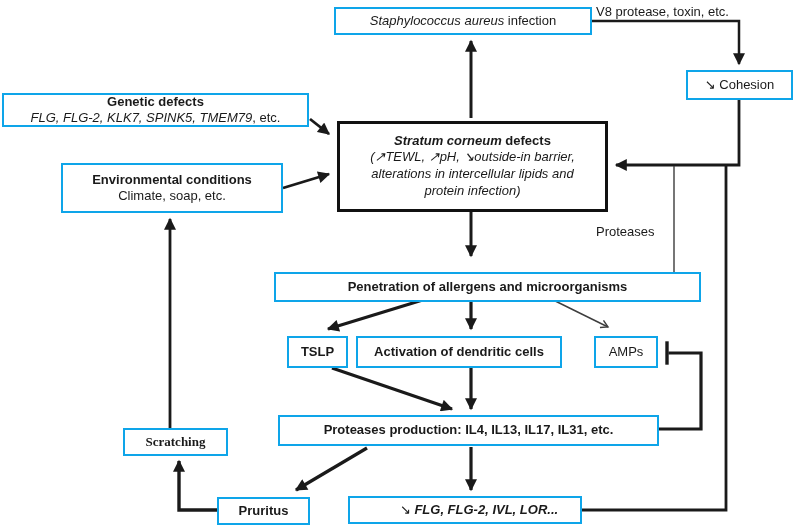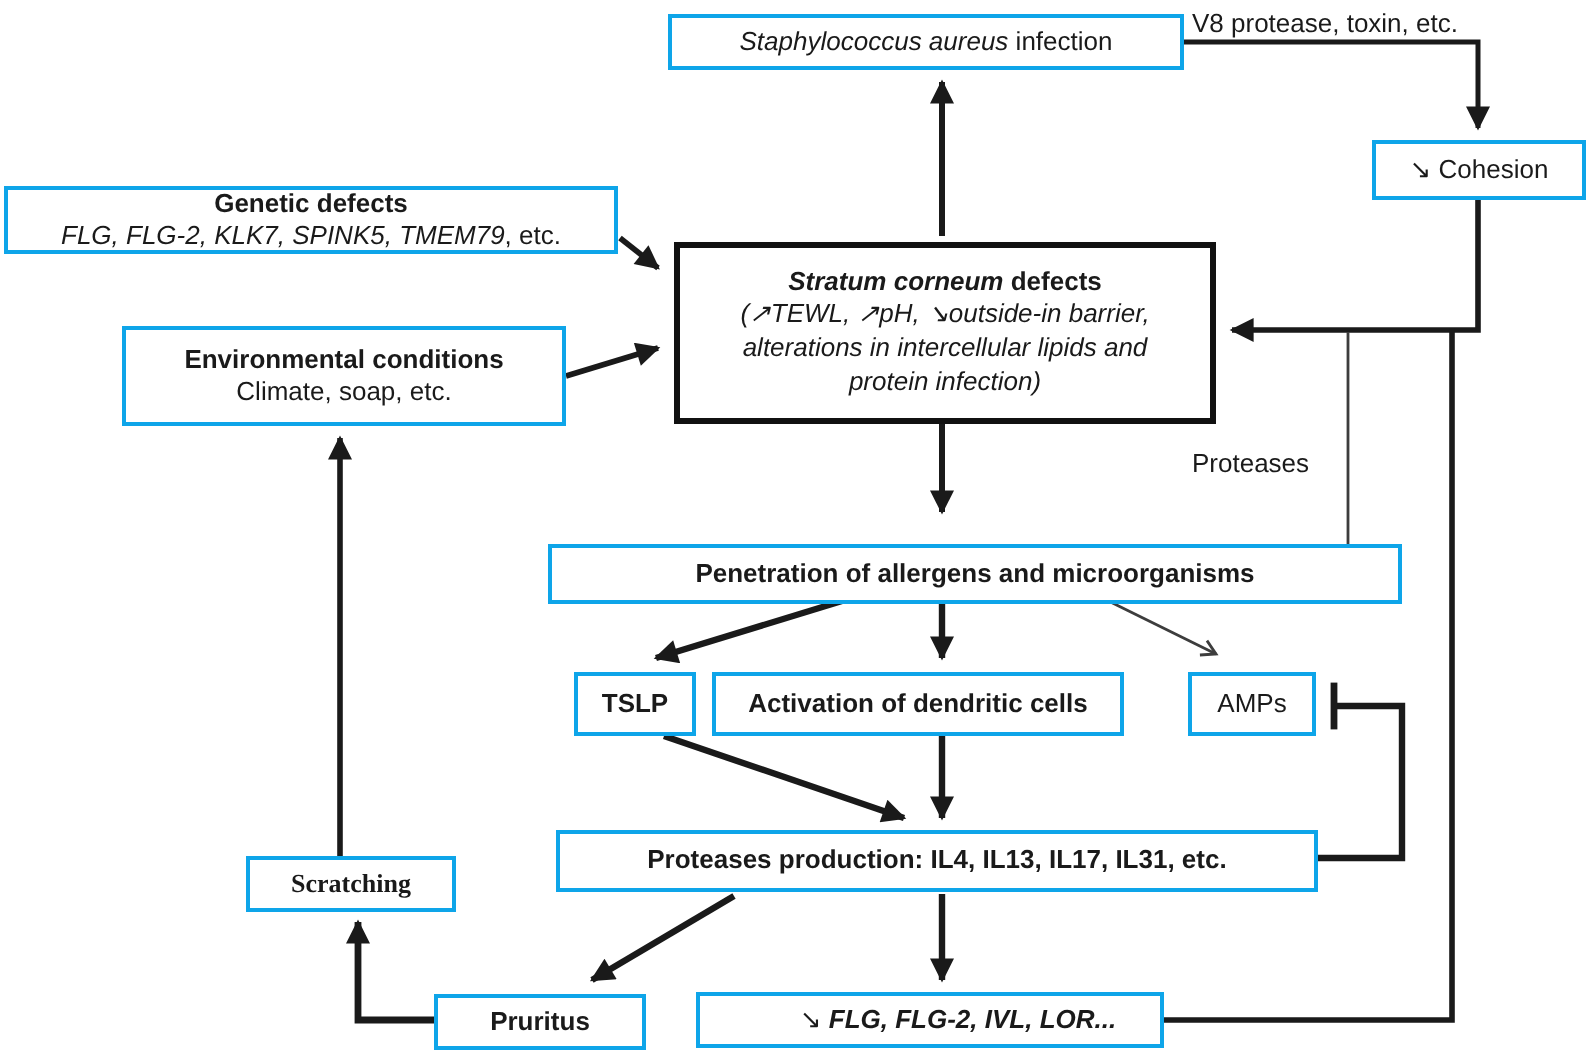--- a/index.html
+++ b/index.html
@@ -123,17 +123,17 @@
   </div>
 
   <div class="box" style="left:348px;top:496px;width:234px;height:28px;padding-left:28px;">
     <div class="nowrap"><span>↘ </span><span class="bi">FLG, FLG-2, IVL, LOR...</span></div>
   </div>
 
   <div class="box" style="left:123px;top:428px;width:105px;height:28px;font-family:Liberation Serif, serif;">
     <div class="b nowrap">Scratching</div>
   </div>
 
-  <div class="box" style="left:217px;top:497px;width:106px;height:28px;">
+  <div class="box" style="left:217px;top:497px;width:93px;height:28px;">
     <div class="b nowrap">Pruritus</div>
   </div>
 
 </div>
 
 </body></html>

